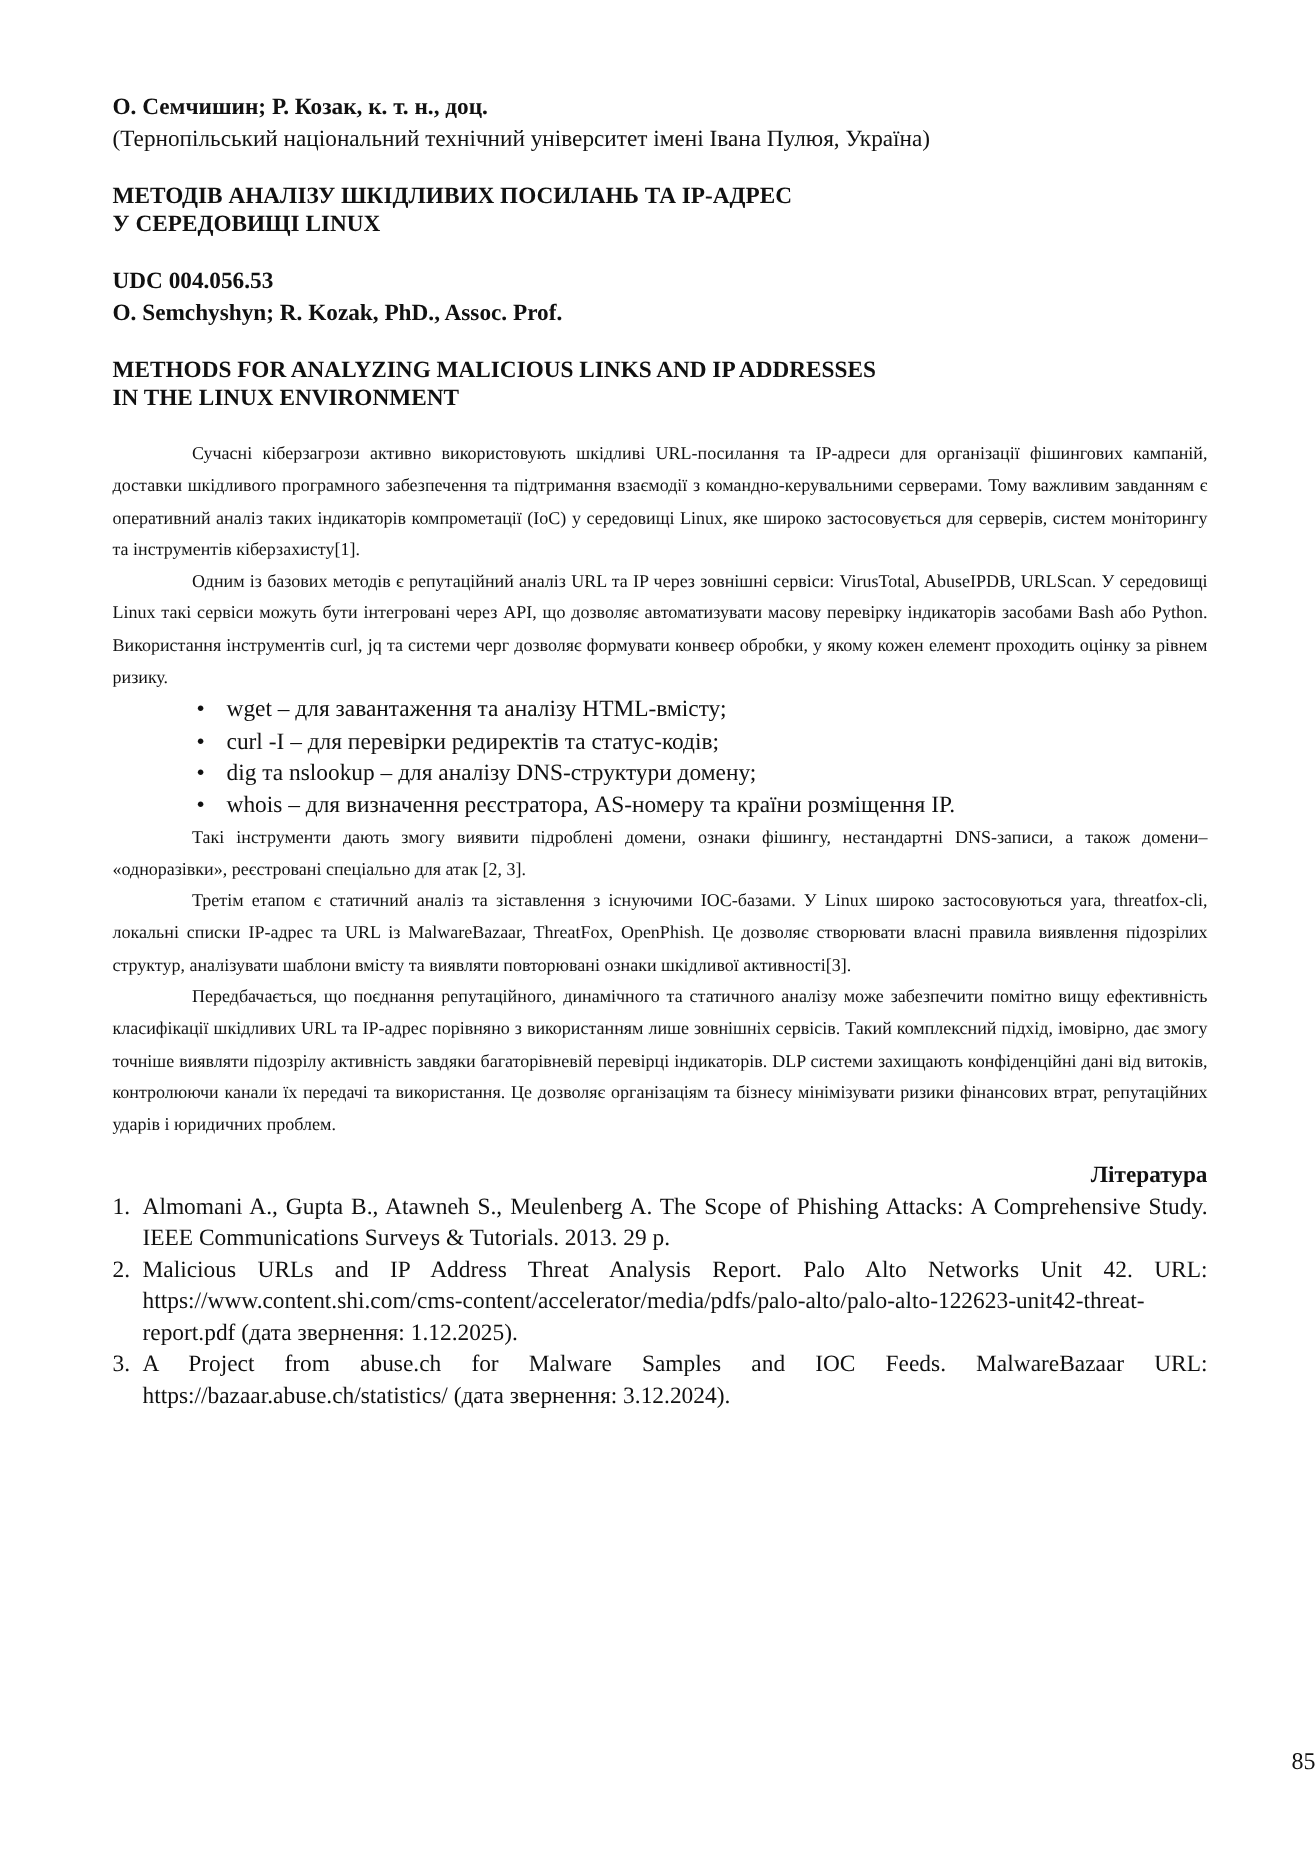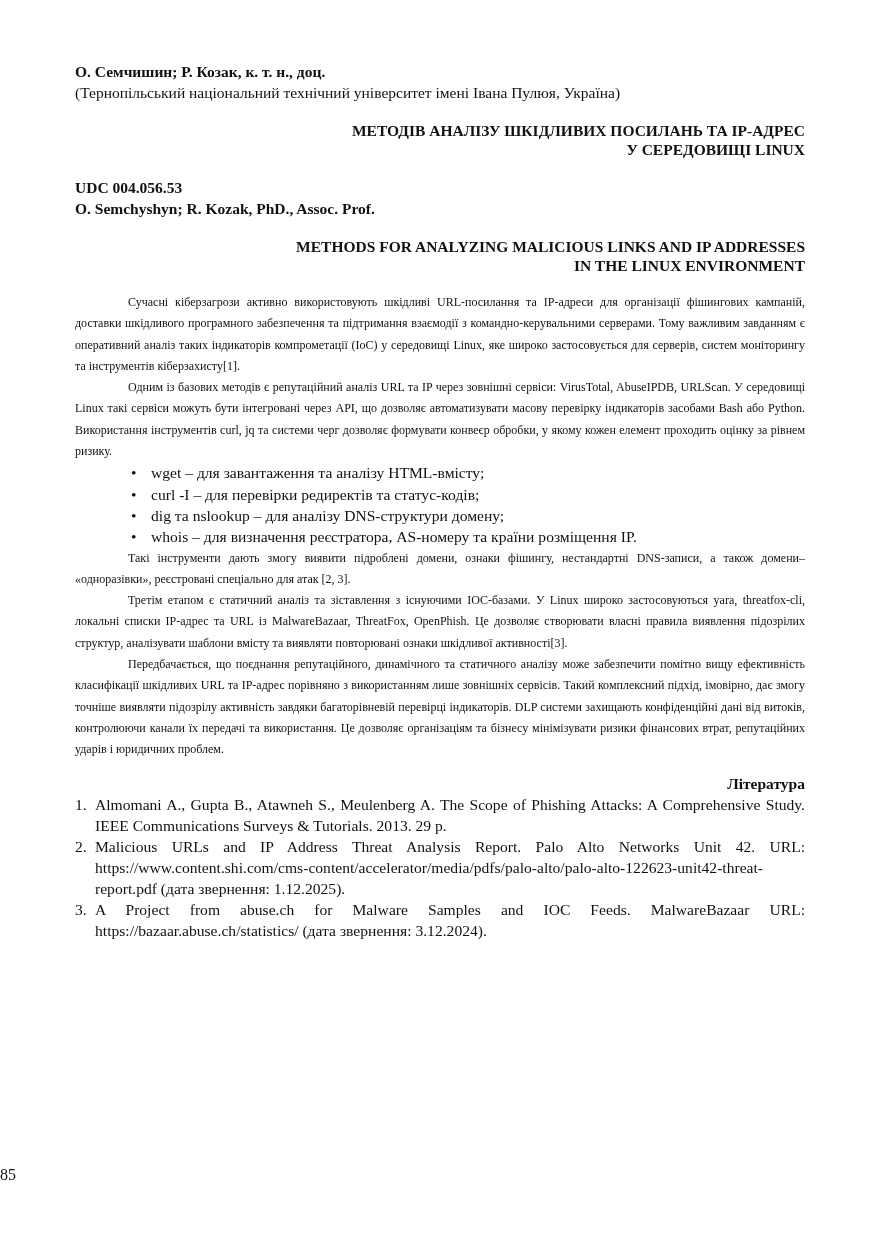--- a/index.html
+++ b/index.html
@@ -3,30 +3,30 @@
 <meta charset="utf-8">
 <style>
   html, body { margin: 0; padding: 0; background: #ffffff; }
   body {
     width: 877px; height: 1240px; position: relative; overflow: hidden;
     font-family: "Liberation Serif", serif; color: #111111;
   }
   .page { position: absolute; left: 75px; top: 62px; width: 730px; }
   .line { font-size: 15.5px; line-height: 20.5px; }
   .b { font-weight: bold; }
-  .title { font-weight: bold; font-size: 15.5px; line-height: 19px; text-align: right; }
+  .title { font-weight: bold; font-size: 15.5px; line-height: 19px; text-align: left; }
   .para { font-size: 12px; line-height: 21.3px; text-align: justify; text-indent: 53px; margin: 0; hyphens: none; }
   ul.bullets { list-style: none; margin: 0; padding: 0 0 0 56px; }
   ul.bullets li { font-size: 15.6px; line-height: 21.3px; position: relative; padding-left: 20px; }
   ul.bullets li .dot { position: absolute; left: 0; top: 0; }
   .refs-title { font-weight: bold; font-size: 15.5px; line-height: 20px; text-align: right; margin-top: 13px; }
   ol.refs { list-style: none; margin: 0; padding: 0; }
   ol.refs li { font-size: 15.6px; line-height: 21px; position: relative; padding-left: 20px; text-align: justify; word-break: break-word; }
   ol.refs li .num { position: absolute; left: 0; top: 0; }
-  .pagenum { position: absolute; left: 0; width: 877px; top: 1166px; text-align: left; font-size: 16px; }
+  .pagenum { position: absolute; left: 0; width: 877px; top: 1166px; text-align: right; font-size: 16px; }
 </style>
 </head>
 <body>
 
 <div class="page">
   <div class="line b">О. Семчишин; Р. Козак, к. т. н., доц.</div>
   <div class="line">(Тернопільський національний технічний університет імені Івана Пулюя, Україна)</div>
 
   <div style="height:18px"></div>
   <div class="title">МЕТОДІВ АНАЛІЗУ ШКІДЛИВИХ ПОСИЛАНЬ ТА IP-АДРЕС</div>

